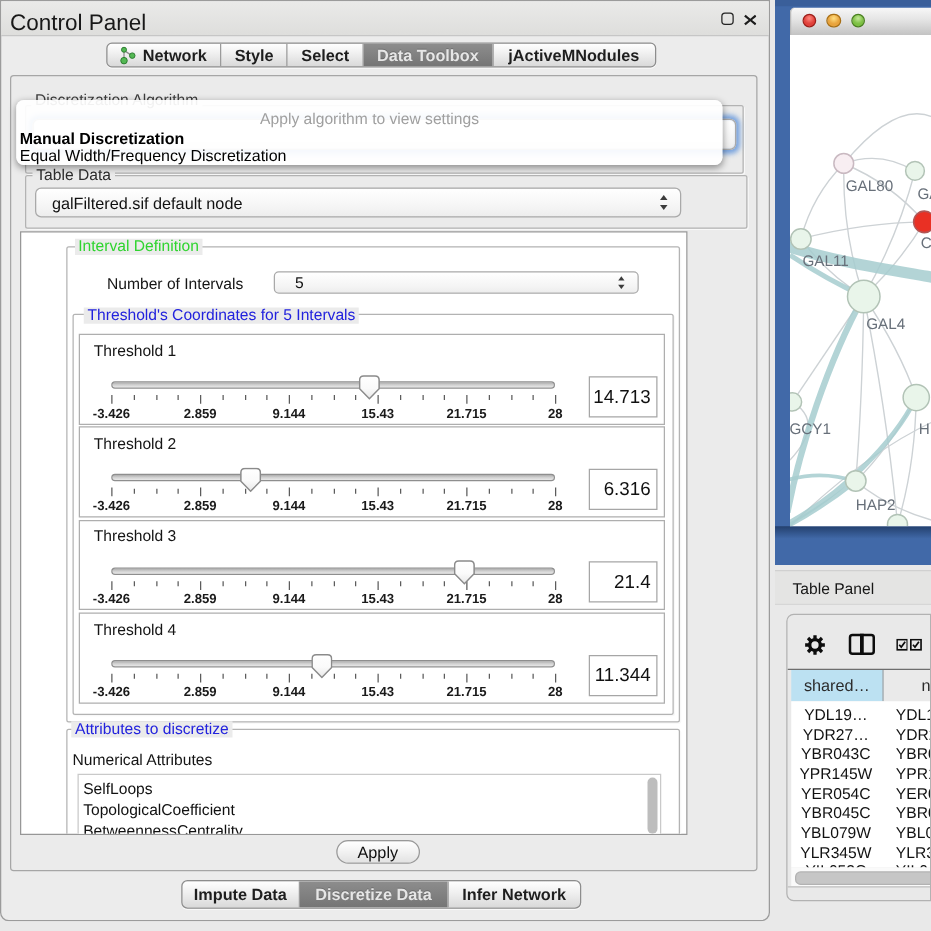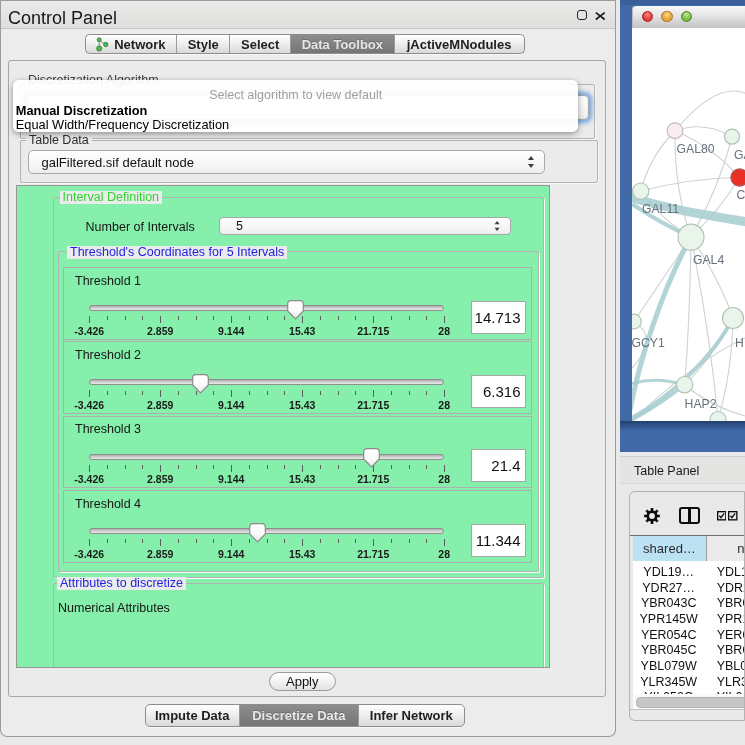--- a/index.html
+++ b/index.html
@@ -45,21 +45,21 @@
 <div class="abs" style="left:8px;top:60px;width:598px;height:637px;background:#ebebeb;border:1px solid #a6a6a6;border-radius:3px;box-sizing:border-box"></div>
 <div class="abs etch" style="left:20px;top:83.5px;width:573px;height:53px"></div>
 <div class="gtitle" style="left:25px;top:74px;color:#3d3d3d">Discretization Algorithm</div>
 <div class="combo" style="left:26px;top:95px;width:563px;height:25px;box-shadow:0 0 4px 2.5px rgba(100,150,220,.85),inset 0 0 1px rgba(100,150,220,.5)"></div>
 <div class="abs etch" style="left:20px;top:140px;width:576px;height:40.5px"></div>
 <div class="gtitle" style="left:26px;top:134px;color:#2d2d2d">Table Data</div>
 <div class="combo" style="left:27.5px;top:150px;width:517px;height:24px">
     <div class="txt">galFiltered.sif default node</div>
     <div class="arr"></div>
   </div>
-<div class="abs" style="left:15.5px;top:184.5px;width:534px;height:483.5px;border:1px solid #979797;box-sizing:border-box;background:#86efac;overflow:hidden">
+<div class="abs" style="left:15.5px;top:184.5px;width:534px;height:483.5px;border:1px solid #979797;box-sizing:border-box;background:#ffffff;overflow:hidden">
 <div class="abs" style="left:562.0px;top:0;width:21px;height:482px;background:linear-gradient(90deg,#ececec,#fdfdfd 30%,#ffffff 55%,#f0f0f0);border-left:1px solid #d4d4d4"></div>
 <div class="abs" style="left:566.3px;top:14.5px;width:9.5px;height:376px;border-radius:5px;background:linear-gradient(90deg,#cbcbcb,#b6b6b6);border:0.5px solid #aaa;box-sizing:border-box"></div>
 <div class="abs etch" style="left:36.0px;top:11.5px;width:489px;height:379px"></div>
 <div class="gtitle" style="left:43.0px;top:5.5px;color:#2fd42f">Interval Definition</div>
 <div class="blab" style="left:69.1px;top:34.0px">Number of Intervals</div>
 <div class="combo" style="left:202.5px;top:31.5px;width:291.5px;height:17.5px;border-radius:4px">
       <div class="txt" style="left:16px;font-size:12.5px">5</div>
       <div class="arr" style="transform:scale(.85)"></div>
     </div>
 <div class="abs etch" style="left:41.8px;top:65.9px;width:479px;height:318.6px"></div>
@@ -224,29 +224,33 @@
           <stop offset="0.55" stop-color="#fafafa"></stop>
           <stop offset="1" stop-color="#e8e8e8"></stop>
         </linearGradient>
       </defs>
       <path d="M4 0.7 L13 0.7 Q16.3 0.7 16.3 4 L16.3 11 L8.5 19 L0.7 11 L0.7 4 Q0.7 0.7 4 0.7 Z" fill="url(#thg490)" stroke="#8b8b8b" stroke-width="1.2"></path>
     </svg>
 <div class="vbox" style="left:454.0px;top:338.0px">11.344</div>
 <div class="abs etch" style="left:36.0px;top:397.0px;width:489px;height:120px"></div>
 <div class="gtitle" style="left:40.5px;top:391.0px;color:#2222dd">Attributes to discretize</div>
 <div class="blab" style="left:41.5px;top:415.0px">Numerical Attributes</div>
+<div class="abs" style="left:45.5px;top:433.0px;width:466.5px;height:60px;background:#fff;border:1px solid #c9c9c9;box-sizing:border-box;overflow:hidden">
+<div style="position:absolute;left:3.5px;top:3.5px;font-size:12.5px;line-height:17.2px;color:#111">SelfLoops<br>TopologicalCoefficient<br>BetweennessCentrality<br></div>
+<div style="position:absolute;right:1.5px;top:2px;width:8.5px;height:45px;border-radius:4.5px;background:#bdbdbd"></div>
+</div>
 </div>
 <div class="abs" style="left:269px;top:671.5px;width:66.5px;height:19.5px;border:1px solid #999;border-radius:10px;box-sizing:border-box;background:linear-gradient(#ffffff,#f2f2f2 50%,#e2e2e2);display:flex;align-items:center;justify-content:center;font-size:13px;color:#111">Apply</div>
 <div class="seg" style="left:144.5px;top:703.5px;width:320.5px;height:23px;border-radius:5px">
 <div style="width:95px">Impute Data</div>
 <div class="sel" style="width:119.5px">Discretize Data</div>
 <div style="width:106px">Infer Network</div>
 </div>
 <div class="abs" style="left:13.3px;top:80.3px;width:564.7px;height:52.1px;background:rgba(255,255,255,0.93);border-radius:6px;box-shadow:0 2px 6px rgba(0,0,0,0.4);z-index:50"></div>
-<div class="abs" style="left:13.3px;top:88px;width:564.7px;text-align:center;font-size:12.5px;color:#9f9f9f;z-index:51">Select algorithm to view default</div>
+<div class="abs" style="left:13.3px;top:88px;width:564.7px;text-align:center;font-size:12.5px;color:#9f9f9f;z-index:51">Apply algorithm to view settings</div>
 <div class="abs" style="left:15.8px;top:102.5px;font-size:12.8px;font-weight:700;color:#000;z-index:51">Manual Discretization</div>
 <div class="abs" style="left:15.8px;top:116.6px;font-size:12.8px;color:#000;z-index:51">Equal Width/Frequency Discretization</div>
 <div class="abs" style="left:620px;top:0;width:125px;height:452px;background:#4169a8"></div>
 <div class="abs" style="left:620px;top:0;width:125px;height:5px;background:#3a5f9a"></div>
 <div class="abs" style="left:620px;top:420.5px;width:125px;height:10px;background:linear-gradient(#23406e,#4169a8)"></div>
 <div class="abs" style="left:632px;top:6px;width:113px;height:21.5px;background:linear-gradient(#f8f8f8,#e4e4e4 45%,#c3c3c3);border-bottom:1px solid #808080;border-top-left-radius:4px;box-shadow:inset 1px 0 0 #bbb"></div>
 <div class="abs" style="left:641.5999999999999px;top:10.8px;width:11.4px;height:11.4px;border-radius:50%;background:radial-gradient(circle at 50% 30%,#ff8a80,#e0403a 55%,#e0403a);border:0.8px solid #9c1f1a;box-sizing:border-box"></div>
 <div class="abs" style="left:661.1999999999999px;top:10.8px;width:11.4px;height:11.4px;border-radius:50%;background:radial-gradient(circle at 50% 30%,#ffe082,#e8a33d 55%,#e8a33d);border:0.8px solid #a86f14;box-sizing:border-box"></div>
 <div class="abs" style="left:680.8px;top:10.8px;width:11.4px;height:11.4px;border-radius:50%;background:radial-gradient(circle at 50% 30%,#c5e89a,#7cc043 55%,#7cc043);border:0.8px solid #4a8020;box-sizing:border-box"></div>
 <div class="abs" style="left:632px;top:27.5px;width:113px;height:393px;background:#fff;overflow:hidden">

